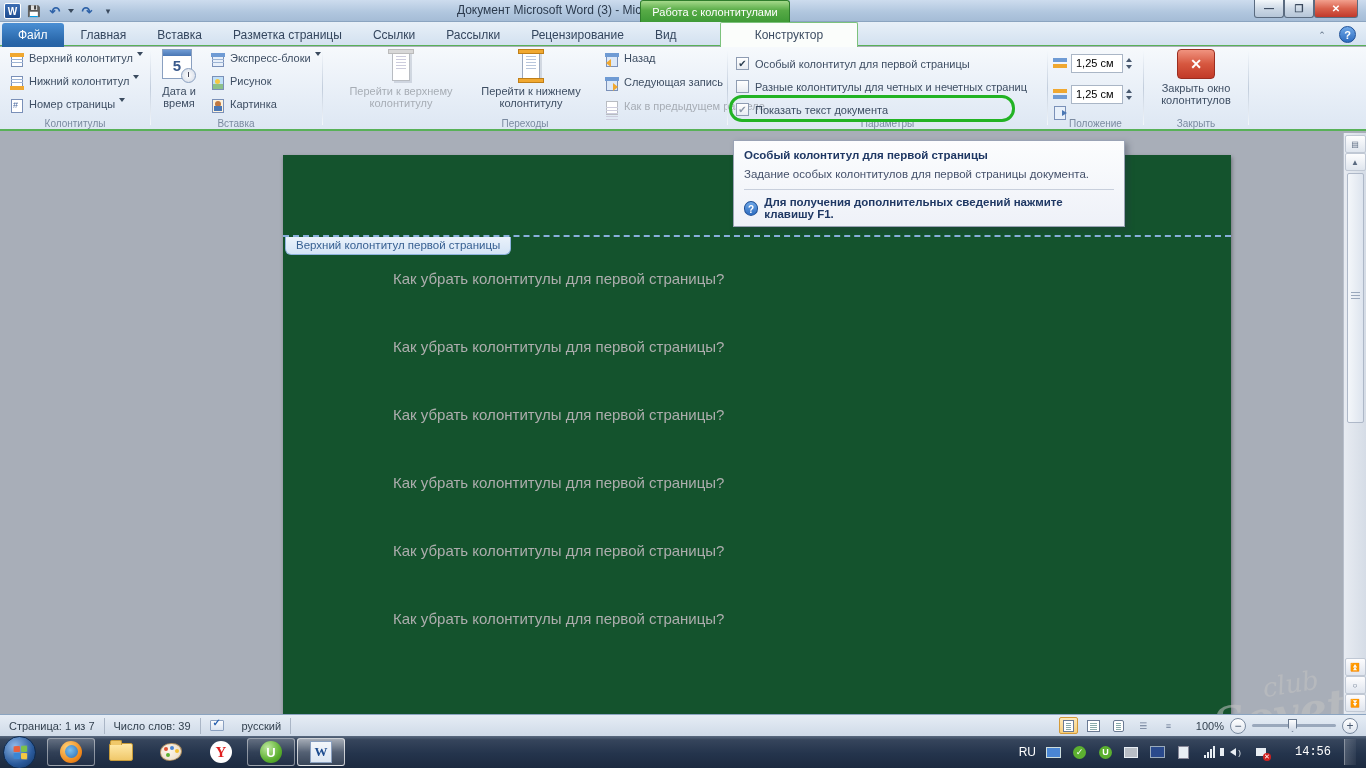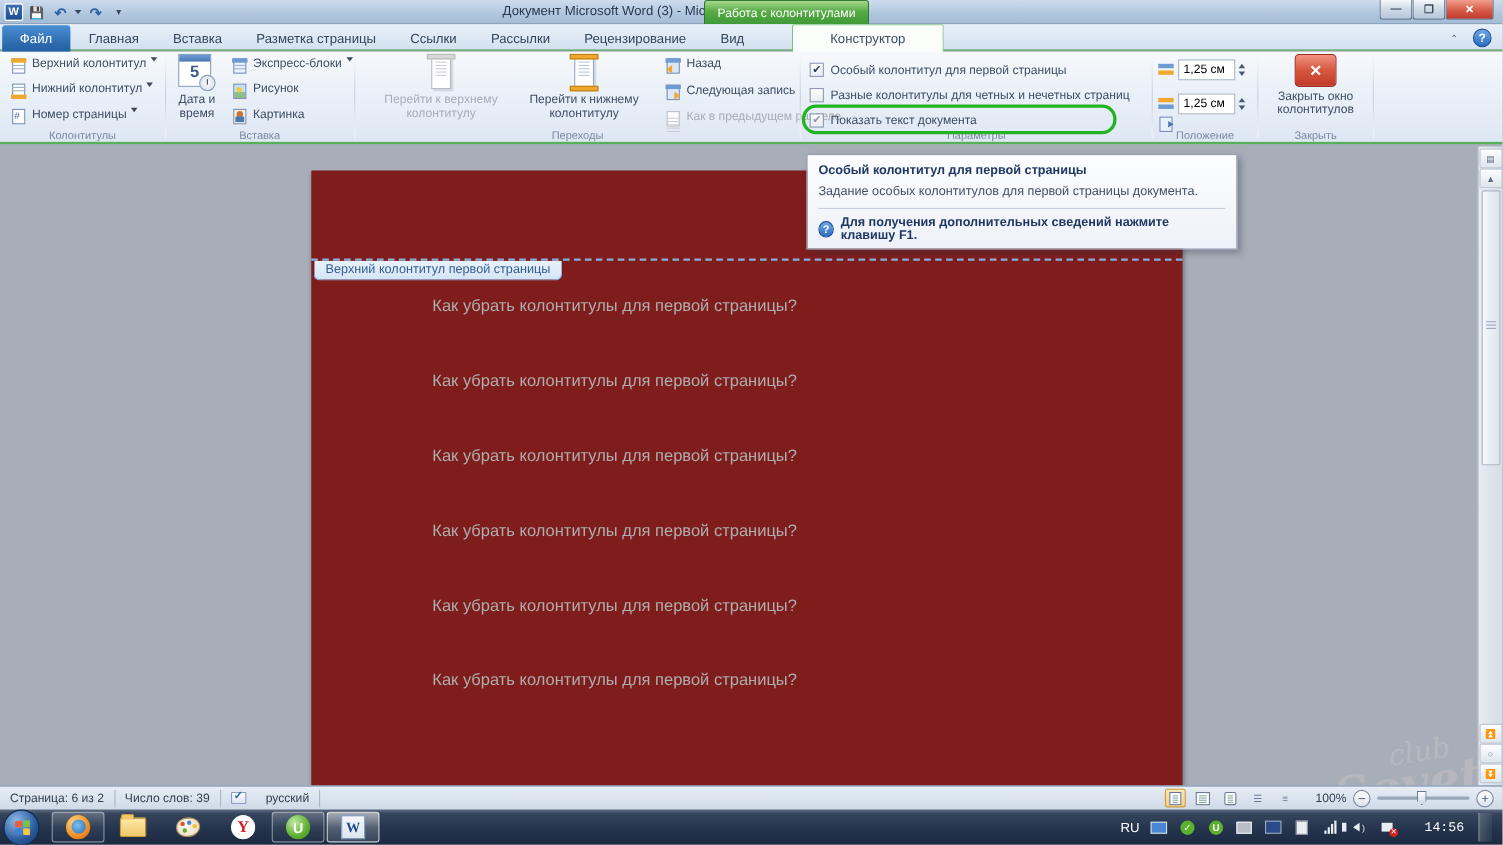--- a/index.html
+++ b/index.html
@@ -82,21 +82,21 @@
 
   
   #tooltip { left:733px; top:140px; width:392px; background:linear-gradient(#fcfdfe,#eef1f8);
     border:1px solid #9aa3b5; box-shadow:3px 3px 6px rgba(40,50,70,.35); padding:8px 10px 6px; z-index:30; }
   #tooltip .tt-title { font-weight:bold; color:#1f3864; margin-bottom:7px; font-size:11.5px; }
   #tooltip .tt-body { color:#44506a; margin-bottom:9px; font-size:11.5px; }
   #tooltip .tt-foot { border-top:1px solid #c8cfdc; padding-top:6px; display:flex; gap:6px; align-items:center; font-weight:bold; color:#1f3864; font-size:11.5px; }
 
   
   #docarea { left:0; top:133px; width:1366px; height:581px; background:#a8aeb8; overflow:hidden; }
-  #page { position:absolute; left:283px; top:22px; width:792px; height:600px; background:#7f1d1d; box-shadow:1px 2px 4px rgba(0,0,0,.35); }
+  #page { position:absolute; left:283px; top:22px; width:948px; height:600px; background:#14532d; box-shadow:1px 2px 4px rgba(0,0,0,.35); }
   #hdr-dash { position:absolute; left:0; top:80px; width:100%; border-top:2px dashed #89aedb; }
   #hdr-tag { position:absolute; left:2px; top:82px; padding:2px 10px 3px; background:linear-gradient(#eaf2fb,#d4e4f6);
     border:1px solid #8fb3dd; border-top:none; border-radius:0 0 6px 6px; color:#365f91; font-size:11.5px; }
   .doc-line { position:absolute; left:110px; width:600px; color:#adadad; font-size:15px; }
   #watermark { position:absolute; right:20px; bottom:-18px; transform:rotate(-9deg); color:#c2c2c2; opacity:.55;
     font-family:"DejaVu Serif", serif; font-style:italic; text-align:center; line-height:.8; }
   #watermark .wm1 { font-size:26px; display:block; margin-right:-30px; }
   #watermark .wm2 { font-size:44px; font-weight:bold; display:block; }
 
   
@@ -408,21 +408,21 @@
       <div id="sb-thumb"></div>
       <div id="sb-bottom">
         <div class="sb-btn">⏫</div>
         <div class="sb-btn">○</div>
         <div class="sb-btn">⏬</div>
       </div>
     </div>
   </div>
 
   <div id="statusbar" class="abs">
-    <div class="sb-item">Страница: 6 из 2</div>
+    <div class="sb-item">Страница: 1 из 7</div>
     <div class="sb-sep"></div>
     <div class="sb-item">Число слов: 39</div>
     <div class="sb-sep"></div>
     <div class="sb-item">
       <span style="display:inline-block;width:14px;height:11px;background:linear-gradient(#fdfdfe,#dbe4f0);border:1px solid #8aa0c0;border-radius:1px;position:relative">
           <span style="position:absolute;left:2px;top:-4px;color:#2a62b0;font-weight:bold;font-size:10px">✓</span>
         </span>
     </div>
     <div class="sb-item">русский</div>
     <div class="sb-sep"></div>

